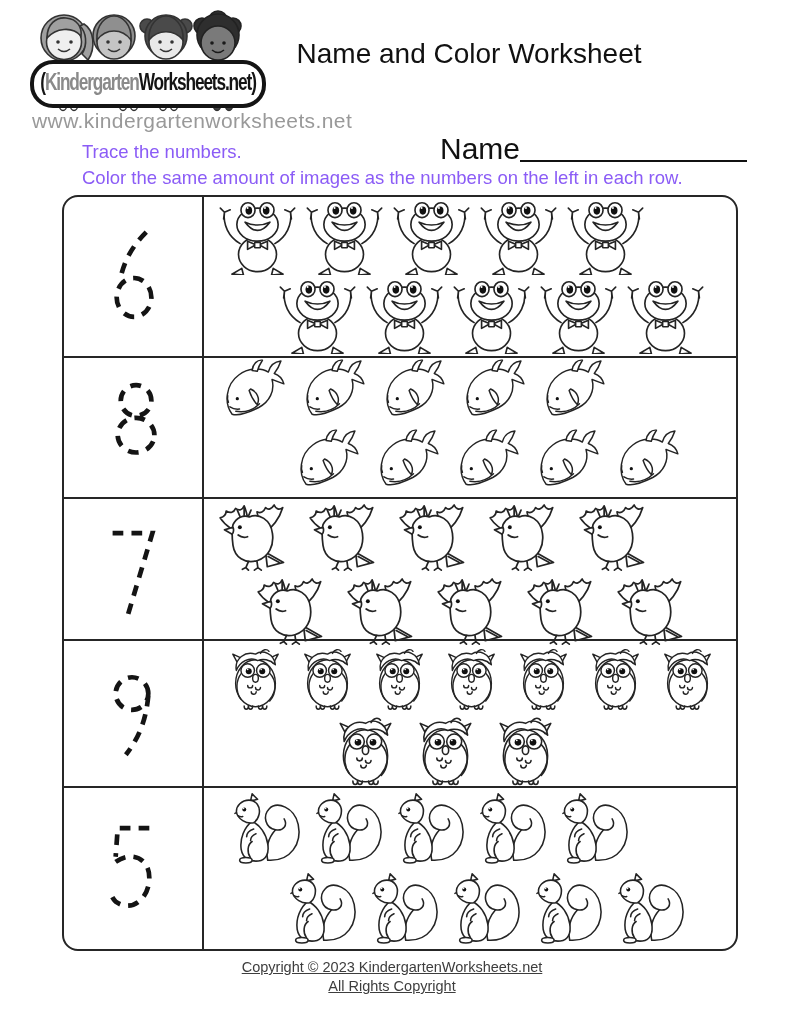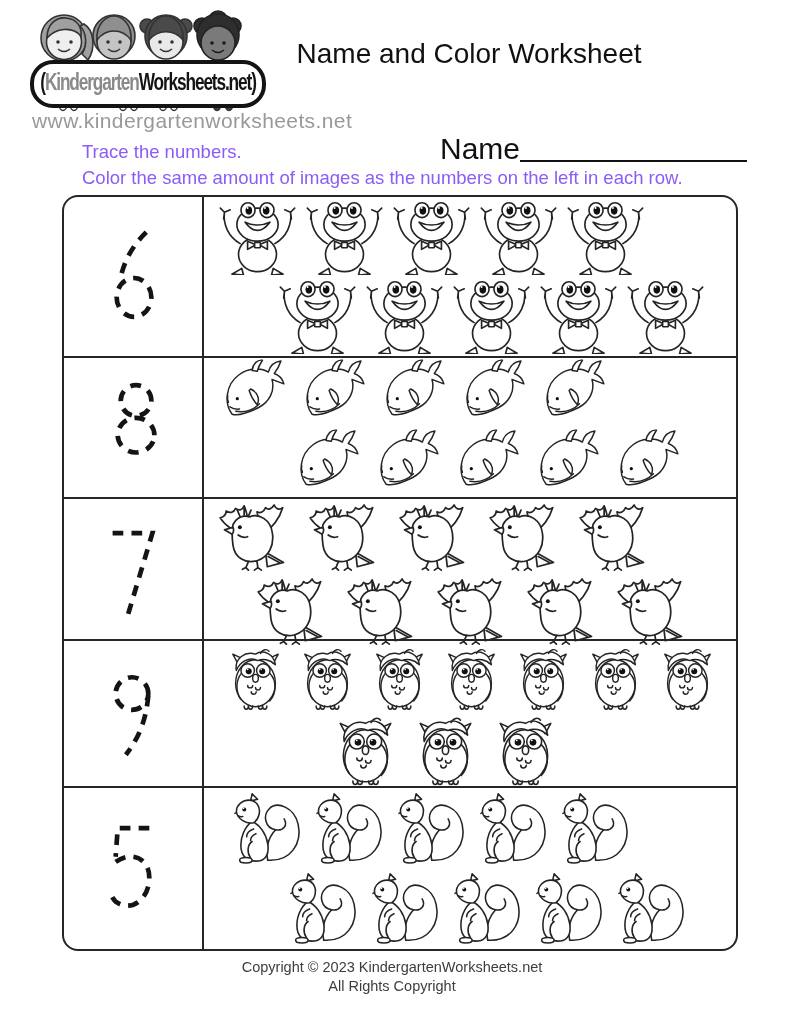--- a/index.html
+++ b/index.html
@@ -32,21 +32,21 @@
   .w-row{display:grid;grid-template-columns:140px 1fr;border-top:2.5px solid #262626;min-height:0;}
   .w-row:first-child{border-top:none;}
   .num-cell{border-right:2.5px solid #262626;display:flex;align-items:center;justify-content:center;}
   .numeral path{fill:none;stroke:#141414;stroke-width:4.6;stroke-dasharray:10.5 8;stroke-linecap:butt;}
   .img-cell{display:flex;flex-direction:column;min-width:0;}
   .img-line{flex:1 1 50%;display:flex;align-items:flex-end;padding-bottom:2px;min-height:0;}
   svg.animal{flex:none;display:block;}
 
   
   .footer{position:absolute;left:0;top:958px;width:784px;text-align:center;
-          color:#3d3d3d;font-size:14.5px;line-height:19px;}
+          color:#3d3d3d;font-size:14.5px;line-height:19px;text-decoration:underline;}
 </style>
 </head>
 <body>
 
 <svg style="position:absolute;width:0;height:0;overflow:hidden" aria-hidden="true">
   <defs>
     <g id="sym-frog" stroke="#242424" stroke-width="2" fill="#fff" stroke-linejoin="round" stroke-linecap="round">
       <path d="M29,54 C15,46 8,31 10,16 M10,16 l-5,-5 M10,16 l7,-3 M10,16 l-1,8" fill="none"></path>
       <path d="M71,54 C85,46 92,31 90,16 M90,16 l5,-5 M90,16 l-7,-3 M90,16 l1,8" fill="none"></path>
       <path d="M31,84 l-12,7 l14,1 z"></path>

